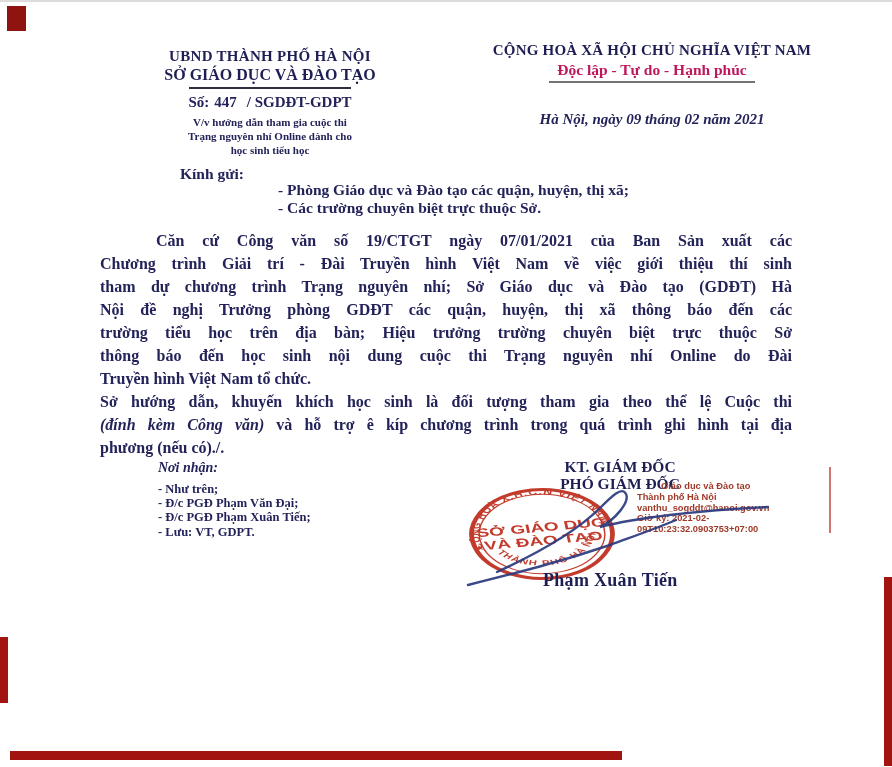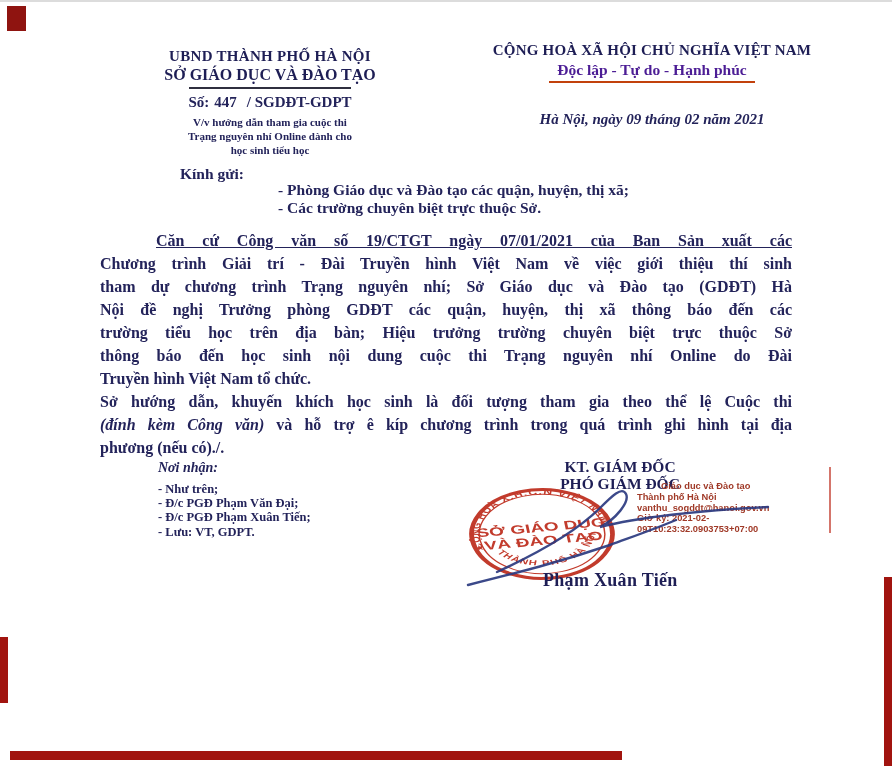--- a/index.html
+++ b/index.html
@@ -17,30 +17,30 @@
   
   .hdr-left{left:110px;top:48px;width:320px;text-align:center;}
   .hdr-left .l1{font-size:15px;font-weight:bold;letter-spacing:.3px;color:#1e1e55;}
   .hdr-left .l2{font-size:16px;font-weight:bold;margin-top:1px;color:#1e1e55;}
   .hdr-rule{width:162px;height:2px;background:#2f2f3f;margin:3px auto 5px auto;}
   .so-line{font-size:15px;font-weight:bold;}
   .so-line .num{margin:0 10px 0 5px;}
   .subject{font-size:11px;font-weight:bold;line-height:14px;margin-top:4px;}
   .hdr-right{left:432px;top:42px;width:440px;text-align:center;}
   .hdr-right .l1{font-size:15px;font-weight:bold;color:#1e1e55;letter-spacing:.2px;}
-  .hdr-right .l2{display:inline-block;font-size:15.5px;font-weight:bold;color:#4c1d95;
-                 border-bottom:2px solid #c2410c;padding:0 8px 2px 8px;margin-top:2px;}
+  .hdr-right .l2{display:inline-block;font-size:15.5px;font-weight:bold;color:#be185d;
+                 border-bottom:2px solid #737373;padding:0 8px 2px 8px;margin-top:2px;}
   .dateline{font-size:15px;font-weight:bold;font-style:italic;margin-top:28px;}
   
   .kinh-gui{left:180px;top:165px;font-size:15.5px;font-weight:bold;}
   .recipients{left:278px;top:181px;font-size:15.5px;font-weight:bold;line-height:17.5px;}
   
   .body-block{left:100px;top:229px;width:692px;font-size:16px;font-weight:bold;line-height:23px;}
   .jline{text-align:justify;text-align-last:justify;}
-  .jline.first{text-indent:56px;text-decoration:underline;}
+  .jline.first{text-indent:56px;}
   .jline.last{text-align-last:left;}
   .jline em{font-style:italic;}
   
   .noi-nhan{left:158px;top:460px;}
   .noi-nhan .label{font-size:14px;font-weight:bold;font-style:italic;}
   .noi-nhan .items{font-size:12.5px;font-weight:bold;line-height:14.2px;margin-top:6px;}
   
   .sig-titles{left:520px;top:459px;width:200px;text-align:center;
               font-size:15.5px;font-weight:bold;line-height:16.5px;color:#1e1e55;}
   .digsig{left:637px;top:481px;width:200px;font-family:"Liberation Sans","DejaVu Sans",sans-serif;

